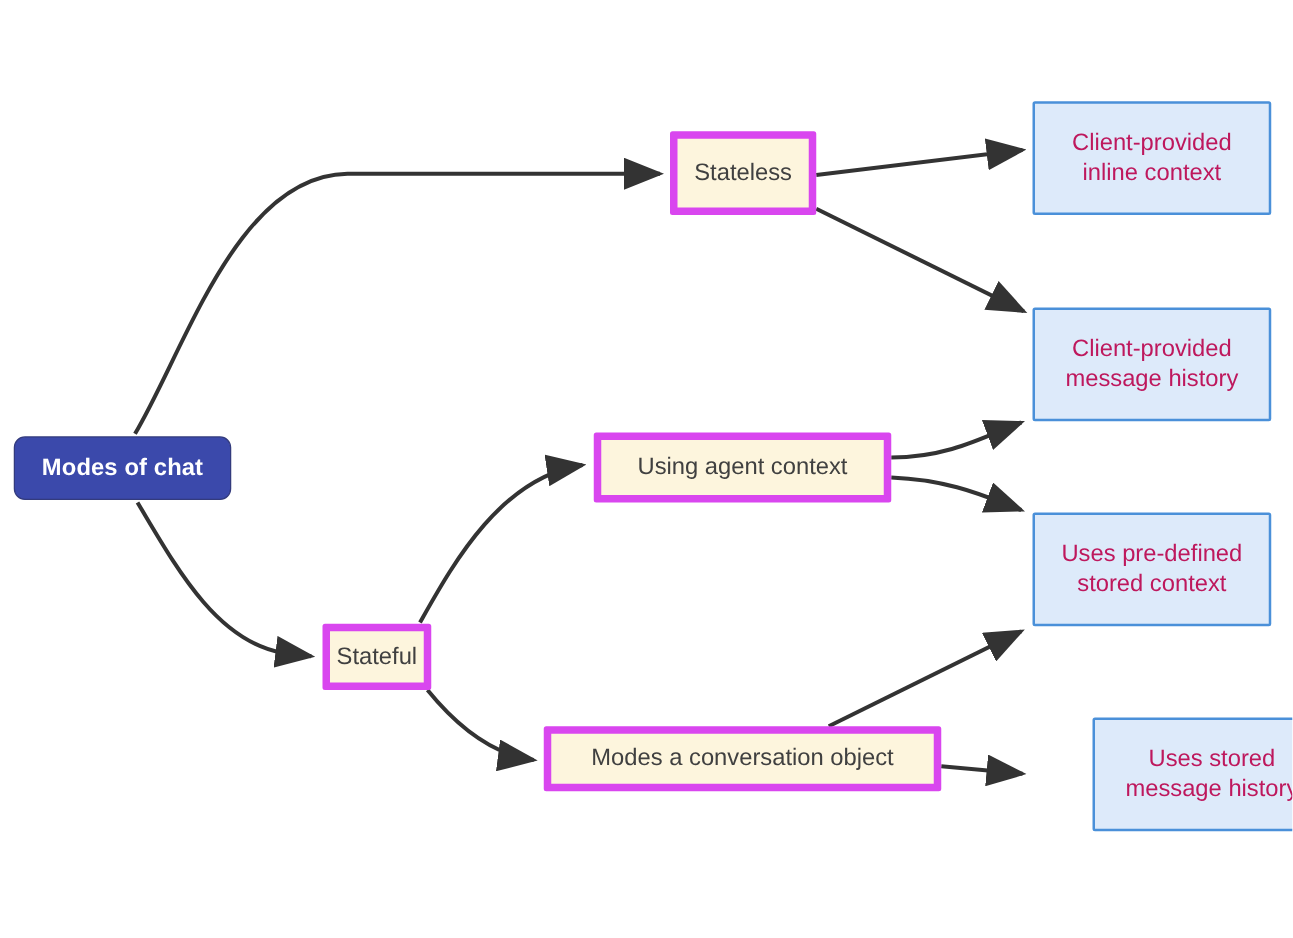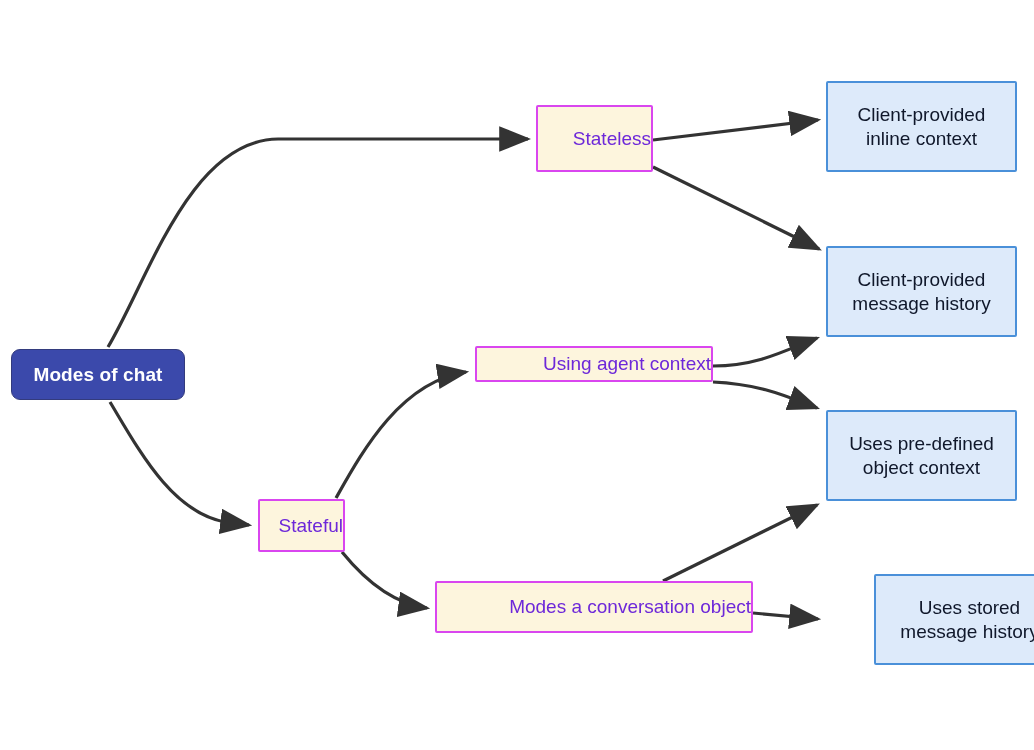--- a/index.html
+++ b/index.html
@@ -41,31 +41,30 @@
     background: #3b49ab;
     border: 1px solid #333b7d;
     border-radius: 9px;
     color: #ffffff;
     font-weight: bold;
     font-size: 19px;
     letter-spacing: 0.1px;
   }
   .node-branch {
     background: #fdf5dd;
-    border: 2px solid #d946ef;
+    border: 6px solid #d946ef;
     border-radius: 2px;
-    color: #6d28d9;
+    color: #404040;
     font-size: 19px;
-    justify-content: flex-end;
   }
   .node-leaf {
     background: #ddeafa;
     border: 2px solid #4a90d9;
     border-radius: 2px;
-    color: #0f172a;
+    color: #be185d;
     font-size: 19px;
   }
 </style>
 </head>
 <body>
 
 <div id="diagram-canvas">
 
   <svg id="edge-layer" viewBox="0 0 1034 750" width="1034" height="750" xmlns="http://www.w3.org/2000/svg">
     <defs>
@@ -84,25 +83,25 @@
         <path d="M 713 382 C 762 384 790 398 817 408" fill="none" stroke="#333333" stroke-width="3.2" stroke-linecap="butt" marker-end="url(#arrowhead)"></path>
         <path d="M 663 581 L 817 505" fill="none" stroke="#333333" stroke-width="3.2" stroke-linecap="butt" marker-end="url(#arrowhead)"></path>
         <path d="M 753 613 L 818 619" fill="none" stroke="#333333" stroke-width="3.2" stroke-linecap="butt" marker-end="url(#arrowhead)"></path>
       </g>
   </svg>
 
   <div id="node-layer">
       <div class="node node-root" style="left: 11px; top: 349px; width: 174px; height: 51px;"><span>Modes of chat</span></div>
       <div class="node node-branch" style="left: 536px; top: 105px; width: 117px; height: 67px;"><span>Stateless</span></div>
       <div class="node node-branch" style="left: 258px; top: 499px; width: 87px; height: 53px;"><span>Stateful</span></div>
-      <div class="node node-branch" style="left: 475px; top: 346px; width: 238px; height: 36px;"><span>Using agent context</span></div>
+      <div class="node node-branch" style="left: 475px; top: 346px; width: 238px; height: 56px;"><span>Using agent context</span></div>
       <div class="node node-branch" style="left: 435px; top: 581px; width: 318px; height: 52px;"><span>Modes a conversation object</span></div>
       <div class="node node-leaf" style="left: 826px; top: 81px; width: 191px; height: 91px;"><span>Client-provided
 inline context</span></div>
       <div class="node node-leaf" style="left: 826px; top: 246px; width: 191px; height: 91px;"><span>Client-provided
 message history</span></div>
       <div class="node node-leaf" style="left: 826px; top: 410px; width: 191px; height: 91px;"><span>Uses pre-defined
-object context</span></div>
+stored context</span></div>
       <div class="node node-leaf" style="left: 826px; top: 574px; width: 191px; height: 91px; margin-left: 48px;"><span>Uses stored
 message history</span></div>
     </div>
 
 </div>
 
 </body></html>

